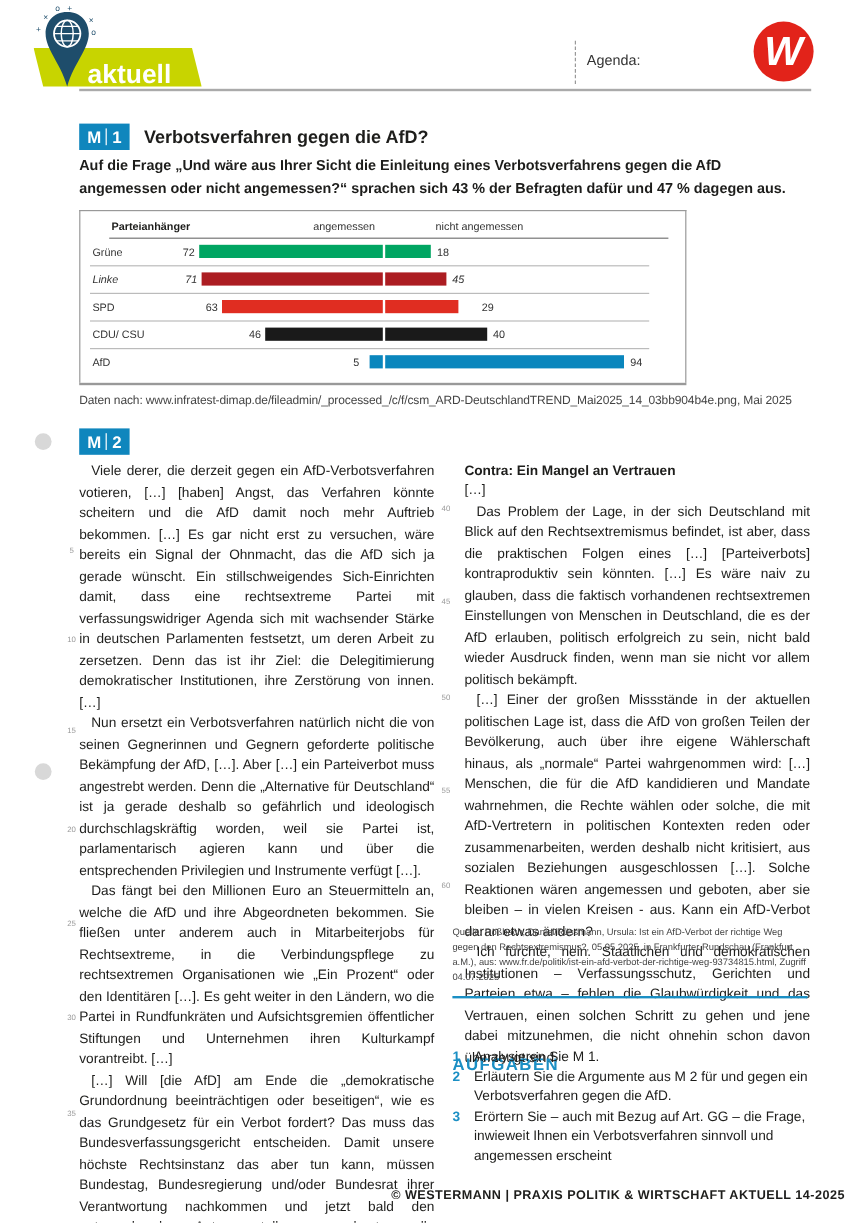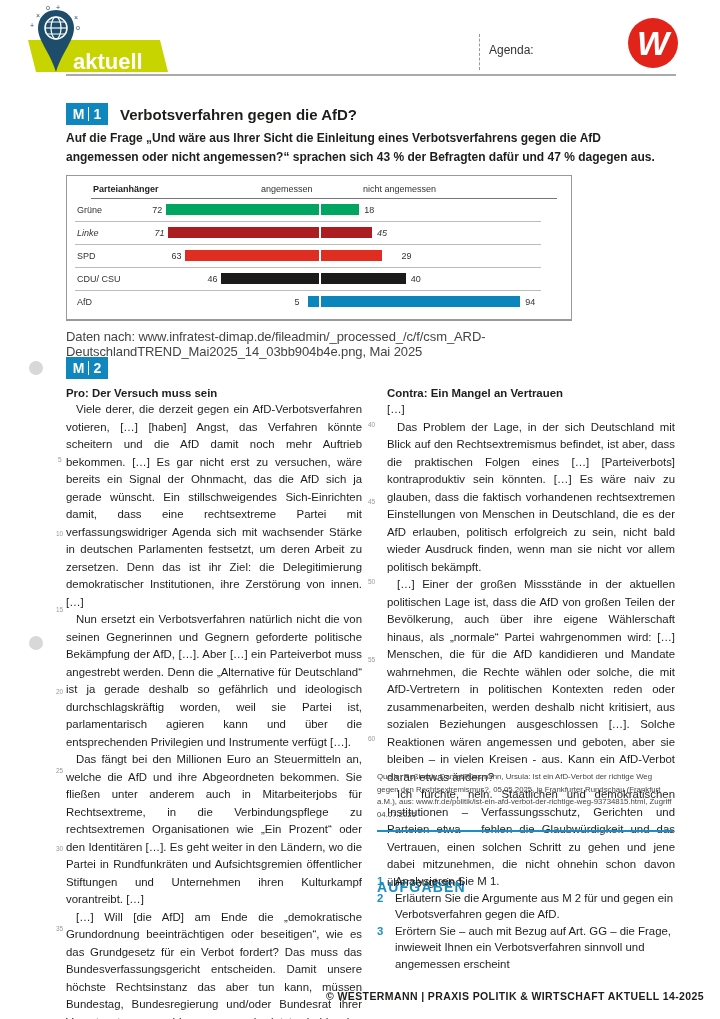--- a/index.html
+++ b/index.html
@@ -29,21 +29,21 @@
   .chart-head { position: absolute; top: 8px; font-size: 9px; color: #333; }
   .chart-head.bold { font-weight: bold; color: #1d1d1b; }
   .chart-headrule { position: absolute; left: 24px; top: 22px; width: 466px; height: 1px; background: #777; }
   .chart-row { position: absolute; left: 8px; width: 466px; height: 23px; border-bottom: 1px solid #bbb; text-align: right; }
   .chart-row:last-child { border-bottom: none; }
   .row-label { position: absolute; left: 2px; top: 6px; font-size: 9px; color: #333; }
   .bar-l, .bar-r { position: absolute; top: 5px; height: 11px; }
   .val { position: absolute; top: 6px; font-size: 9px; color: #333; }
   .chart-bottom { position: absolute; left: 66px; top: 319px; width: 506px; height: 2px; background: #999; }
 
-  .source1 { position: absolute; left: 66px; top: 329px; font-size: 13px; color: #444; letter-spacing: -0.1px; }
+  .source1 { position: absolute; left: 66px; top: 329px; font-size: 10px; color: #444; letter-spacing: -0.1px; }
 
   
   .col { position: absolute; font-size: 11.4px; line-height: 17.5px; color: #1d1d1b; text-align: justify; font-family: "Liberation Sans", sans-serif; }
   .col p { text-indent: 10px; }
   .col p.noindent { text-indent: 0; }
   .col h4 { font-size: 11.4px; font-weight: bold; line-height: 16px; text-align: left; }
   .col-left { left: 66px; top: 385px; width: 296px; }
   .col-right { left: 387px; top: 385px; width: 288px; }
 
   .lineno { position: absolute; font-size: 6.5px; color: #999; }
@@ -154,21 +154,20 @@
 
 <div class="mhead" style="top:357px;">
   <div class="mbadge">
     <span>M</span>
       <span class="bar"></span>
       <span>2</span>
   </div>
 </div>
 
 <div class="col col-left">
-  <h4>Pro: Der Versuch muss sein</h4>
   <p>Viele derer, die derzeit gegen ein AfD-Verbotsverfahren votieren, […] [haben] Angst, das Verfahren könnte scheitern und die AfD damit noch mehr Auftrieb bekommen. […] Es gar nicht erst zu versuchen, wäre bereits ein Signal der Ohnmacht, das die AfD sich ja gerade wünscht. Ein stillschweigendes Sich-Einrichten damit, dass eine rechtsextreme Partei mit verfassungswidriger Agenda sich mit wachsender Stärke in deutschen Parlamenten festsetzt, um deren Arbeit zu zersetzen. Denn das ist ihr Ziel: die Delegitimierung demokratischer Institutionen, ihre Zerstörung von innen. […]</p>
   <p>Nun ersetzt ein Verbotsverfahren natürlich nicht die von seinen Gegnerinnen und Gegnern geforderte politische Bekämpfung der AfD, […]. Aber […] ein Parteiverbot muss angestrebt werden. Denn die „Alternative für Deutschland“ ist ja gerade deshalb so gefährlich und ideologisch durchschlagskräftig worden, weil sie Partei ist, parlamentarisch agieren kann und über die entsprechenden Privilegien und Instrumente verfügt […].</p>
   <p>Das fängt bei den Millionen Euro an Steuermitteln an, welche die AfD und ihre Abgeordneten bekommen. Sie fließen unter anderem auch in Mitarbeiterjobs für Rechtsextreme, in die Verbindungspflege zu rechtsextremen Organisationen wie „Ein Prozent“ oder den Identitären […]. Es geht weiter in den Ländern, wo die Partei in Rundfunkräten und Aufsichtsgremien öffentlicher Stiftungen und Unternehmen ihren Kulturkampf vorantreibt. […]</p>
   <p>[…] Will [die AfD] am Ende die „demokratische Grundordnung beeinträchtigen oder beseitigen“, wie es das Grundgesetz für ein Verbot fordert? Das muss das Bundesverfassungsgericht entscheiden. Damit unsere höchste Rechtsinstanz das aber tun kann, müssen Bundestag, Bundesregierung und/oder Bundesrat ihrer Verantwortung nachkommen und jetzt bald den entsprechenden Antrag stellen, am besten alle gemeinsam. Man kann auch darüber diskutieren, der AfD die staatliche Parteienfinanzierung zu streichen. Das allein reicht angesichts ihrer vieldimensionalen Gefährlichkeit aber nicht aus, und es setzt das gleiche, aufwändige Verfahren in Karlsruhe voraus. […]</p>
 </div>
 
 <div class="lineno" style="left:58px;top:456px;">5</div>
 <div class="lineno" style="left:56px;top:530px;">10</div>
 <div class="lineno" style="left:56px;top:606px;">15</div>
 <div class="lineno" style="left:56px;top:688px;">20</div>

